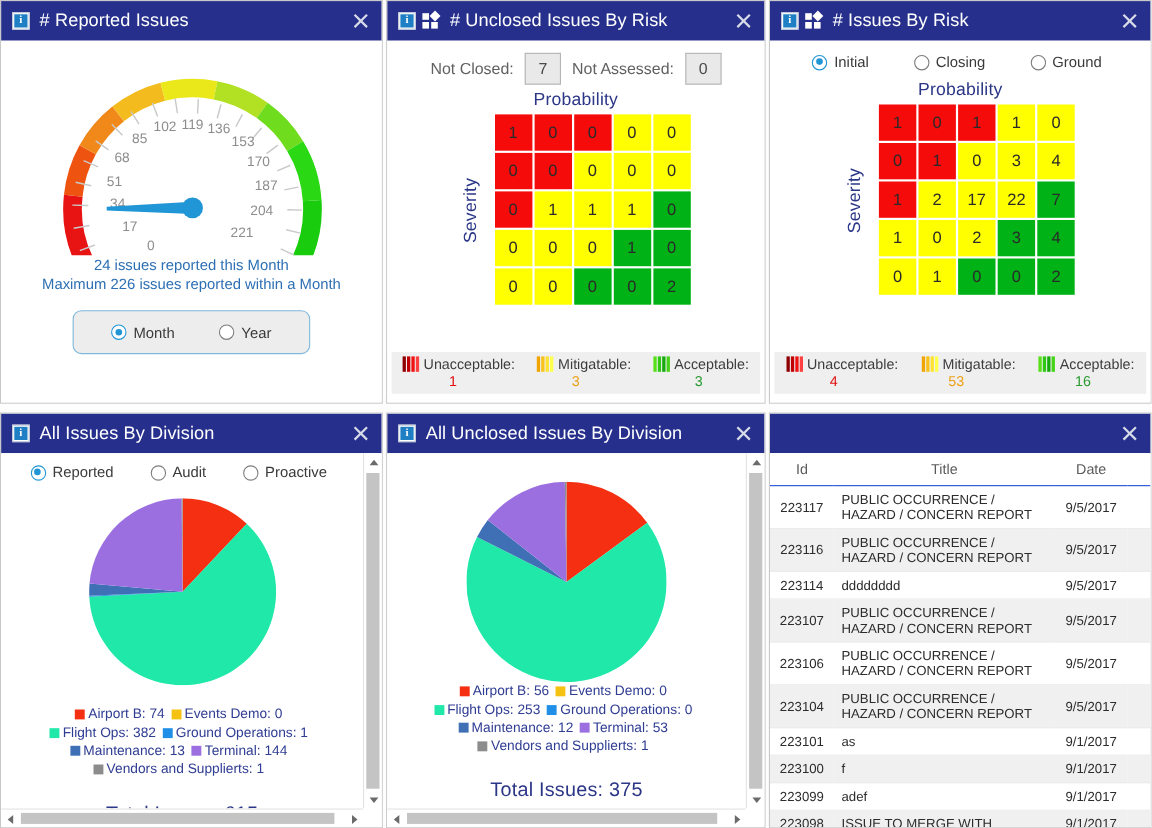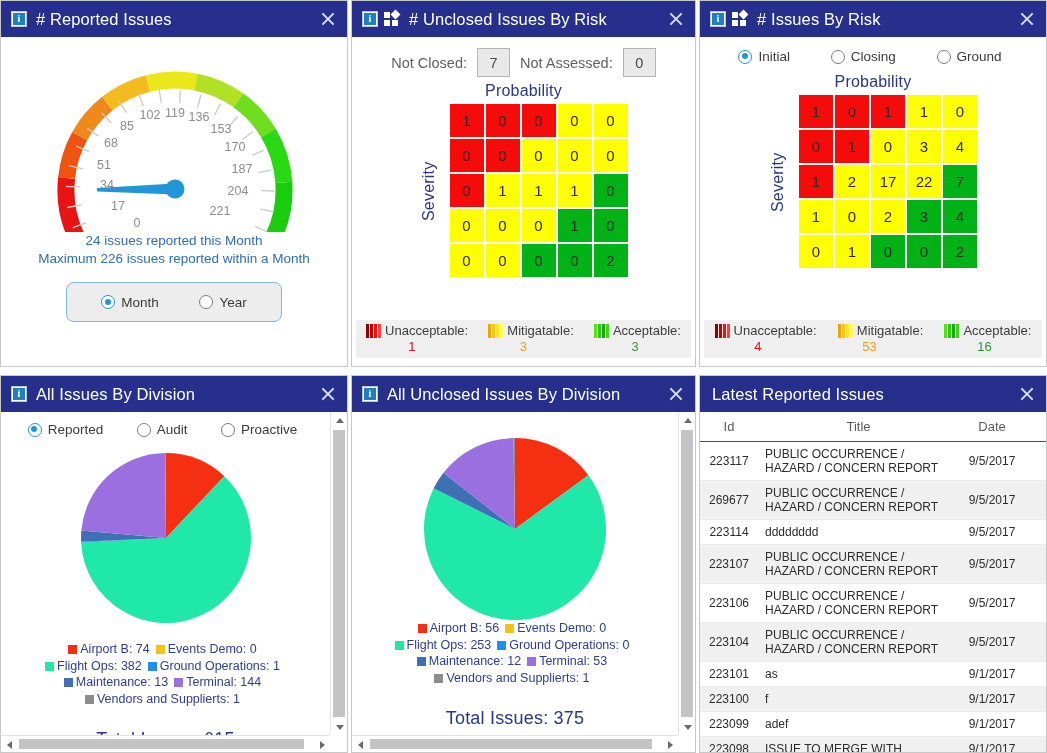--- a/index.html
+++ b/index.html
@@ -654,21 +654,20 @@
         <span class="arw left"></span>
         <span class="sb-thumb-h"></span>
         <span class="arw right"></span>
       </div>
       <div class="sb-corner"></div>
     </div>
   </div>
 
   <div class="panel" style="left:699px;top:375px;width:348px;height:378px;">
     <div class="panel-header" style="padding-left:12px;">
-      <span class="panel-title">Latest Reported Issues</span>
       <span class="close-btn"></span>
     </div>
     <div class="panel-body">
       <div class="tbl-scroll">
         <table class="issues">
           <thead>
             <tr>
               <th class="hid">Id</th>
               <th>Title</th>
               <th class="hdate">Date</th>
@@ -676,21 +675,21 @@
             </tr>
           </thead>
           <tbody id="issues-tbody">
               <tr>
                 <td class="cid">223117</td>
                 <td>PUBLIC OCCURRENCE / HAZARD / CONCERN REPORT</td>
                 <td class="cdate">9/5/2017</td>
                 <td class="cend"></td>
               </tr>
               <tr class="alt">
-                <td class="cid">269677</td>
+                <td class="cid">223116</td>
                 <td>PUBLIC OCCURRENCE / HAZARD / CONCERN REPORT</td>
                 <td class="cdate">9/5/2017</td>
                 <td class="cend"></td>
               </tr>
               <tr>
                 <td class="cid">223114</td>
                 <td>dddddddd</td>
                 <td class="cdate">9/5/2017</td>
                 <td class="cend"></td>
               </tr>

